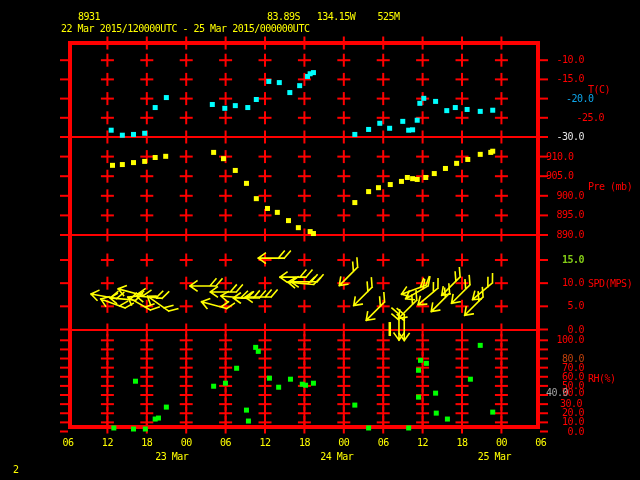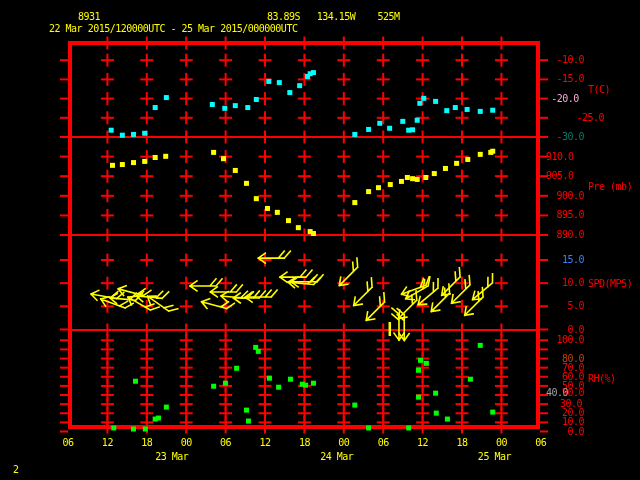--- a/index.html
+++ b/index.html
@@ -714,31 +714,31 @@
       <path d="M 14 0 L -12 0 M -12 0 L -5 -5 M -12 0 L -5 5 M 14 0 L 20 -7 M 8 0 L 14 -7" stroke="#ffff00" stroke-width="1.6" fill="none" stroke-linecap="square" transform="translate(427.2149,297.069) rotate(-40)"></path>
       <path d="M 14 0 L -12 0 M -12 0 L -5 -5 M -12 0 L -5 5 M 14 0 L 20 -7 M 8 0 L 14 -7" stroke="#ffff00" stroke-width="1.6" fill="none" stroke-linecap="square" transform="translate(439.6922,303.0919) rotate(-45)"></path>
       <path d="M 14 0 L -12 0 M -12 0 L -5 -5 M -12 0 L -5 5 M 14 0 L 20 -7 M 8 0 L 14 -7" stroke="#ffff00" stroke-width="1.6" fill="none" stroke-linecap="square" transform="translate(450.1994,286.8764) rotate(-45)"></path>
       <path d="M 14 0 L -12 0 M -12 0 L -5 -5 M -12 0 L -5 5 M 14 0 L 20 -7 M 8 0 L 14 -7" stroke="#ffff00" stroke-width="1.6" fill="none" stroke-linecap="square" transform="translate(460.04990000000004,294.7525) rotate(-45)"></path>
       <path d="M 14 0 L -12 0 M -12 0 L -5 -5 M -12 0 L -5 5 M 14 0 L 20 -7 M 8 0 L 14 -7" stroke="#ffff00" stroke-width="1.6" fill="none" stroke-linecap="square" transform="translate(473.18390000000005,306.7983) rotate(-45)"></path>
       <path d="M 14 0 L -12 0 M -12 0 L -5 -5 M -12 0 L -5 5 M 14 0 L 20 -7 M 8 0 L 14 -7" stroke="#ffff00" stroke-width="1.6" fill="none" stroke-linecap="square" transform="translate(481.721,291.97270000000003) rotate(-40)"></path>
     </svg>
   <div id="labels">
       <div class="lbl" style="left: 546px; top: 54.2px; width: 38px; text-align: right; color: rgb(255, 0, 0);">-10.0</div>
       <div class="lbl" style="left: 546px; top: 73.4px; width: 38px; text-align: right; color: rgb(255, 0, 0);">-15.0</div>
-      <div class="lbl" style="left: 546px; top: 92.6px; width: 38px; text-align: center; color: #f9a8d4;">-20.0</div>
+      <div class="lbl" style="left: 566px; top: 92.6px; width: 38px; text-align: left; color: #0ea5e9;">-20.0</div>
       <div class="lbl" style="left: 546px; top: 111.8px; width: 38px; text-align: right; color: rgb(255, 0, 0); margin-left: 20px;">-25.0</div>
-      <div class="lbl" style="left: 546px; top: 131px; width: 38px; text-align: right; color: #0f766e;">-30.0</div>
+      <div class="lbl" style="left: 546px; top: 131px; width: 38px; text-align: right; color: #e5e5e5;">-30.0</div>
       <div class="lbl" style="left: 588px; top: 84px; color: rgb(255, 0, 0);">T(C)</div>
       <div class="lbl" style="left: 546px; top: 150.6px; width: 38px; text-align: left; color: rgb(255, 0, 0);">910.0</div>
       <div class="lbl" style="left: 546px; top: 170.2px; width: 38px; text-align: left; color: rgb(255, 0, 0);">905.0</div>
       <div class="lbl" style="left: 546px; top: 189.8px; width: 38px; text-align: right; color: rgb(255, 0, 0);">900.0</div>
       <div class="lbl" style="left: 546px; top: 209.4px; width: 38px; text-align: right; color: rgb(255, 0, 0);">895.0</div>
       <div class="lbl" style="left: 546px; top: 229px; width: 38px; text-align: right; color: rgb(255, 0, 0);">890.0</div>
       <div class="lbl" style="left: 588px; top: 181px; color: rgb(255, 0, 0);">Pre (mb)</div>
-      <div class="lbl" style="left: 546px; top: 254.005px; width: 38px; text-align: right; color: #3b82f6;">15.0</div>
+      <div class="lbl" style="left: 546px; top: 254.005px; width: 38px; text-align: right; color: #84cc16; font-weight: bold;">15.0</div>
       <div class="lbl" style="left: 546px; top: 277.17px; width: 38px; text-align: right; color: rgb(255, 0, 0);">10.0</div>
       <div class="lbl" style="left: 546px; top: 300.335px; width: 38px; text-align: right; color: rgb(255, 0, 0);">5.0</div>
       <div class="lbl" style="left: 546px; top: 323.5px; width: 38px; text-align: right; color: rgb(255, 0, 0);">0.0</div>
       <div class="lbl" style="left: 588px; top: 278px; color: rgb(255, 0, 0);">SPD(MPS)</div>
       <div class="lbl" style="left: 546px; top: 334.3px; width: 38px; text-align: right; color: rgb(255, 0, 0);">100.0</div>
       <div class="lbl" style="left: 546px; top: 343.42px; width: 38px; text-align: right; color: rgb(255, 0, 0); margin-top: 44px;">90.0</div>
       <div class="lbl" style="left: 546px; top: 352.54px; width: 38px; text-align: right; color: #c2410c;">80.0</div>
       <div class="lbl" style="left: 546px; top: 361.66px; width: 38px; text-align: right; color: rgb(255, 0, 0);">70.0</div>
       <div class="lbl" style="left: 546px; top: 370.78px; width: 38px; text-align: right; color: rgb(255, 0, 0);">60.0</div>
       <div class="lbl" style="left: 546px; top: 379.9px; width: 38px; text-align: right; color: rgb(255, 0, 0);">50.0</div>
@@ -760,15 +760,15 @@
       <div class="lbl" style="left: 410.618px; top: 437px; width: 24px; text-align: center; color: rgb(255, 255, 0);">12</div>
       <div class="lbl" style="left: 450.02px; top: 437px; width: 24px; text-align: center; color: rgb(255, 255, 0);">18</div>
       <div class="lbl" style="left: 489.422px; top: 437px; width: 24px; text-align: center; color: rgb(255, 255, 0);">00</div>
       <div class="lbl" style="left: 528.824px; top: 437px; width: 24px; text-align: center; color: rgb(255, 255, 0);">06</div>
       <div class="lbl" style="left: 155.206px; top: 451px; width: 48px; text-align: left; color: rgb(255, 255, 0);">23 Mar</div>
       <div class="lbl" style="left: 312.814px; top: 451px; width: 48px; text-align: center; color: rgb(255, 255, 0);">24 Mar</div>
       <div class="lbl" style="left: 470.422px; top: 451px; width: 48px; text-align: center; color: rgb(255, 255, 0);">25 Mar</div>
     </div>
   <div class="lbl yellow" style="left:78px;top:11px">8931</div>
   <div class="lbl yellow" style="left:267px;top:11px">83.89S   134.15W    525M</div>
-  <div class="lbl yellow" style="left:49px;top:23px">22 Mar 2015/120000UTC - 25 Mar 2015/000000UTC</div>
+  <div class="lbl yellow" style="left:61px;top:23px">22 Mar 2015/120000UTC - 25 Mar 2015/000000UTC</div>
   <div class="lbl yellow" style="left:13px;top:464px">2</div>
 </div>
 
 </body></html>

